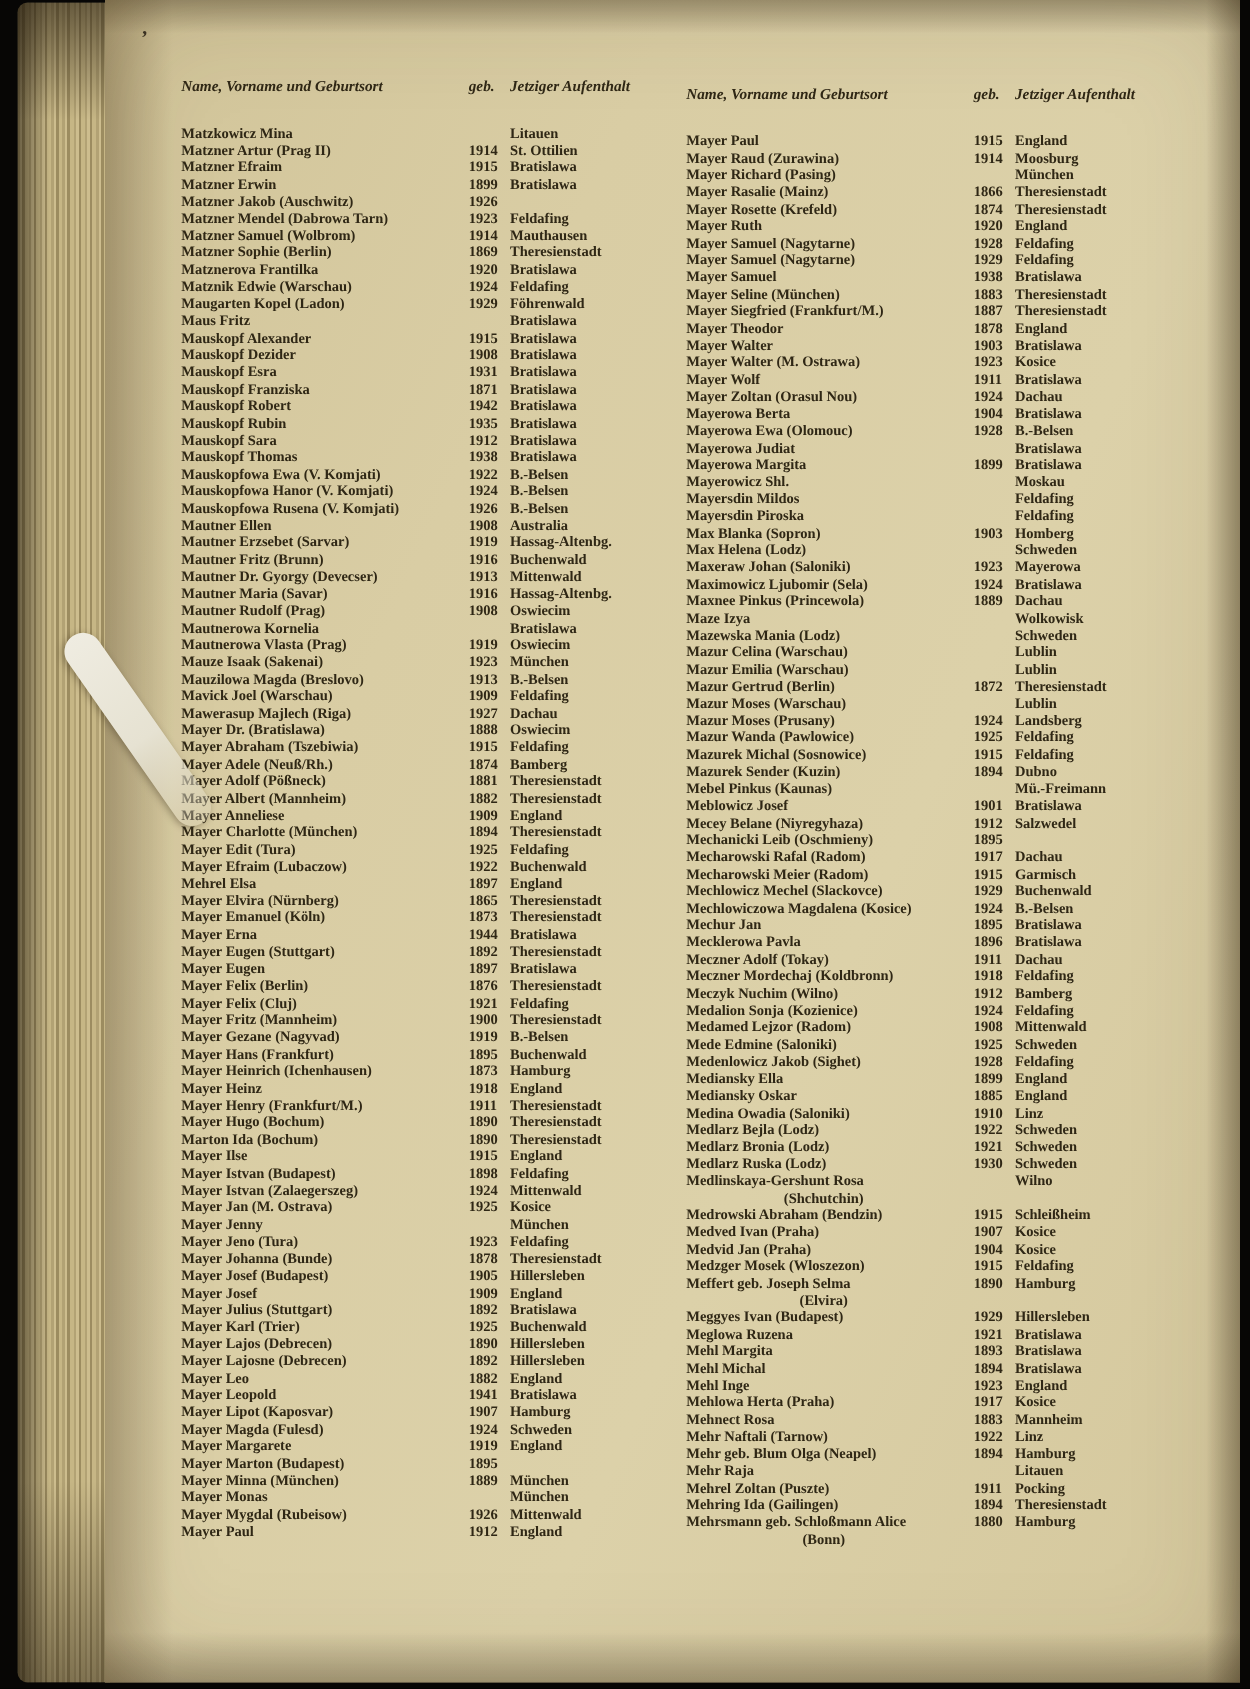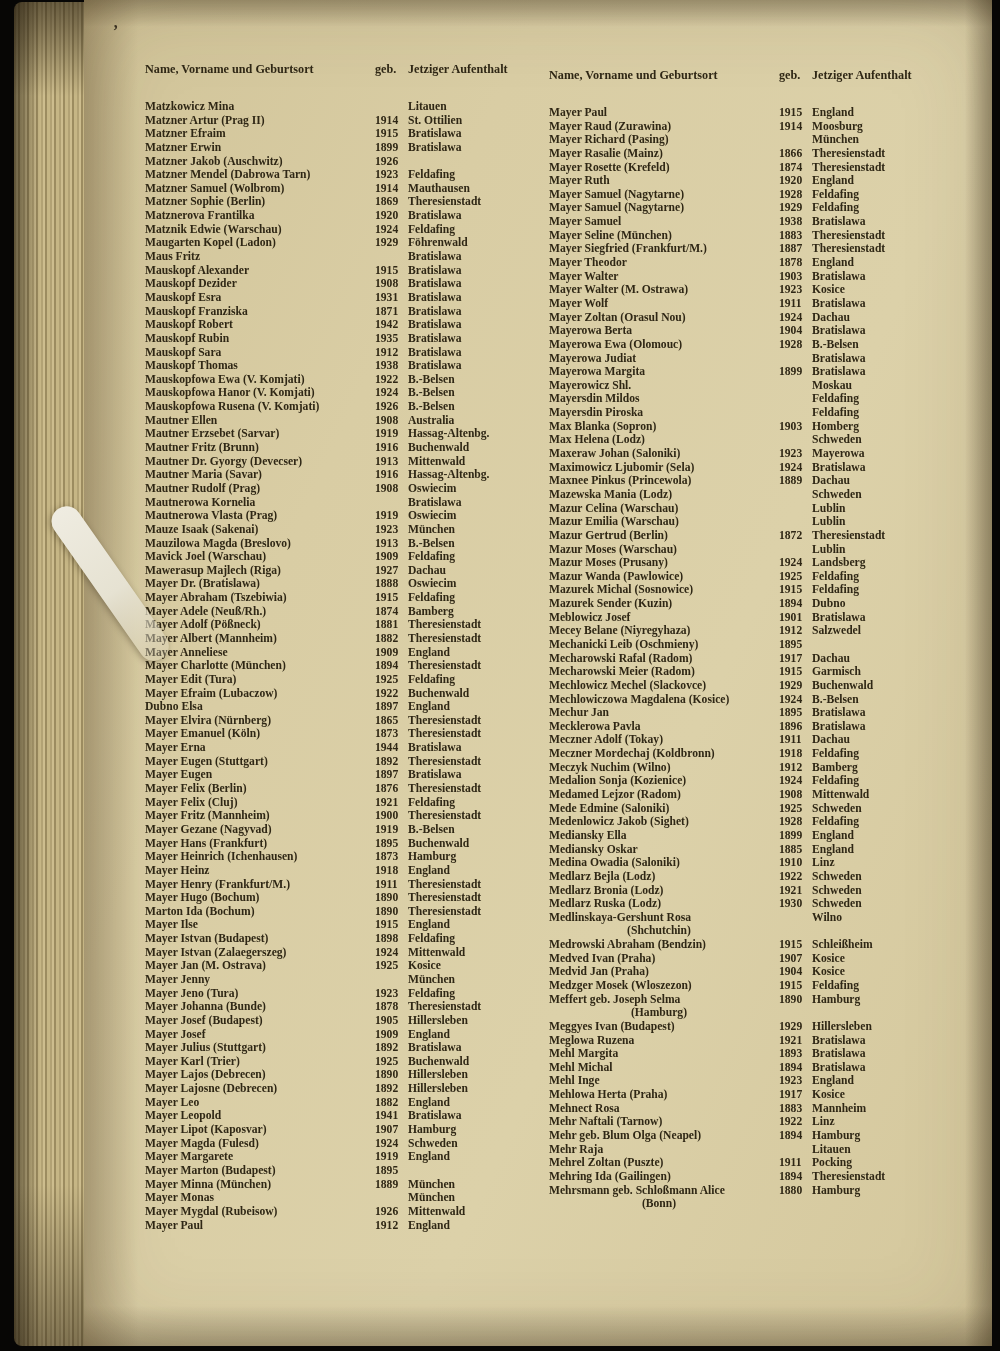--- a/index.html
+++ b/index.html
@@ -45,21 +45,21 @@
   }
   
   .col{
     position:absolute;width:400px;color:#2f2715;
     font-size:11.6px;font-weight:bold;
   }
   .col0{left:61px;top:62px;}
   .col1{left:465px;top:68px;}
   .hdr{
     display:flex;height:15px;line-height:15px;margin-bottom:23px;
-    font-size:12.2px;white-space:nowrap;
+    font-size:12.2px;white-space:nowrap;font-style:italic;
   }
   .row{display:flex;height:13.65px;line-height:13.65px;white-space:nowrap;}
   .nm{flex:0 0 230px;overflow:visible;}
   .yr{flex:0 0 33px;}
   .pl{flex:1;}
   .cont{text-align:center;padding-right:10px;}
 </style>
 </head>
 <body>
 
@@ -290,21 +290,21 @@
             <span class="nm">Mayer Edit (Tura)</span>
             <span class="yr">1925</span>
             <span class="pl">Feldafing</span>
           </div>
           <div class="row">
             <span class="nm">Mayer Efraim (Lubaczow)</span>
             <span class="yr">1922</span>
             <span class="pl">Buchenwald</span>
           </div>
           <div class="row">
-            <span class="nm">Dubno Elsa</span>
+            <span class="nm">Mehrel Elsa</span>
             <span class="yr">1897</span>
             <span class="pl">England</span>
           </div>
           <div class="row">
             <span class="nm">Mayer Elvira (Nürnberg)</span>
             <span class="yr">1865</span>
             <span class="pl">Theresienstadt</span>
           </div>
           <div class="row">
             <span class="nm">Mayer Emanuel (Köln)</span>
@@ -635,20 +635,25 @@
             <span class="nm">Maximowicz Ljubomir (Sela)</span>
             <span class="yr">1924</span>
             <span class="pl">Bratislawa</span>
           </div>
           <div class="row">
             <span class="nm">Maxnee Pinkus (Princewola)</span>
             <span class="yr">1889</span>
             <span class="pl">Dachau</span>
           </div>
           <div class="row">
+            <span class="nm">Maze Izya</span>
+            <span class="yr"></span>
+            <span class="pl">Wolkowisk</span>
+          </div>
+          <div class="row">
             <span class="nm">Mazewska Mania (Lodz)</span>
             <span class="yr"></span>
             <span class="pl">Schweden</span>
           </div>
           <div class="row">
             <span class="nm">Mazur Celina (Warschau)</span>
             <span class="yr"></span>
             <span class="pl">Lublin</span>
           </div>
           <div class="row">
@@ -680,20 +685,25 @@
             <span class="nm">Mazurek Michal (Sosnowice)</span>
             <span class="yr">1915</span>
             <span class="pl">Feldafing</span>
           </div>
           <div class="row">
             <span class="nm">Mazurek Sender (Kuzin)</span>
             <span class="yr">1894</span>
             <span class="pl">Dubno</span>
           </div>
           <div class="row">
+            <span class="nm">Mebel Pinkus (Kaunas)</span>
+            <span class="yr"></span>
+            <span class="pl">Mü.-Freimann</span>
+          </div>
+          <div class="row">
             <span class="nm">Meblowicz Josef</span>
             <span class="yr">1901</span>
             <span class="pl">Bratislawa</span>
           </div>
           <div class="row">
             <span class="nm">Mecey Belane (Niyregyhaza)</span>
             <span class="yr">1912</span>
             <span class="pl">Salzwedel</span>
           </div>
           <div class="row">
@@ -825,21 +835,21 @@
             <span class="nm">Medzger Mosek (Wloszezon)</span>
             <span class="yr">1915</span>
             <span class="pl">Feldafing</span>
           </div>
           <div class="row">
             <span class="nm">Meffert geb. Joseph Selma</span>
             <span class="yr">1890</span>
             <span class="pl">Hamburg</span>
           </div>
           <div class="row">
-            <span class="nm cont">(Hamburg)</span>
+            <span class="nm cont">(Elvira)</span>
             <span class="yr"></span>
             <span class="pl"></span>
           </div>
           <div class="row">
             <span class="nm">Meggyes Ivan (Budapest)</span>
             <span class="yr">1929</span>
             <span class="pl">Hillersleben</span>
           </div>
           <div class="row">
             <span class="nm">Meglowa Ruzena</span>

